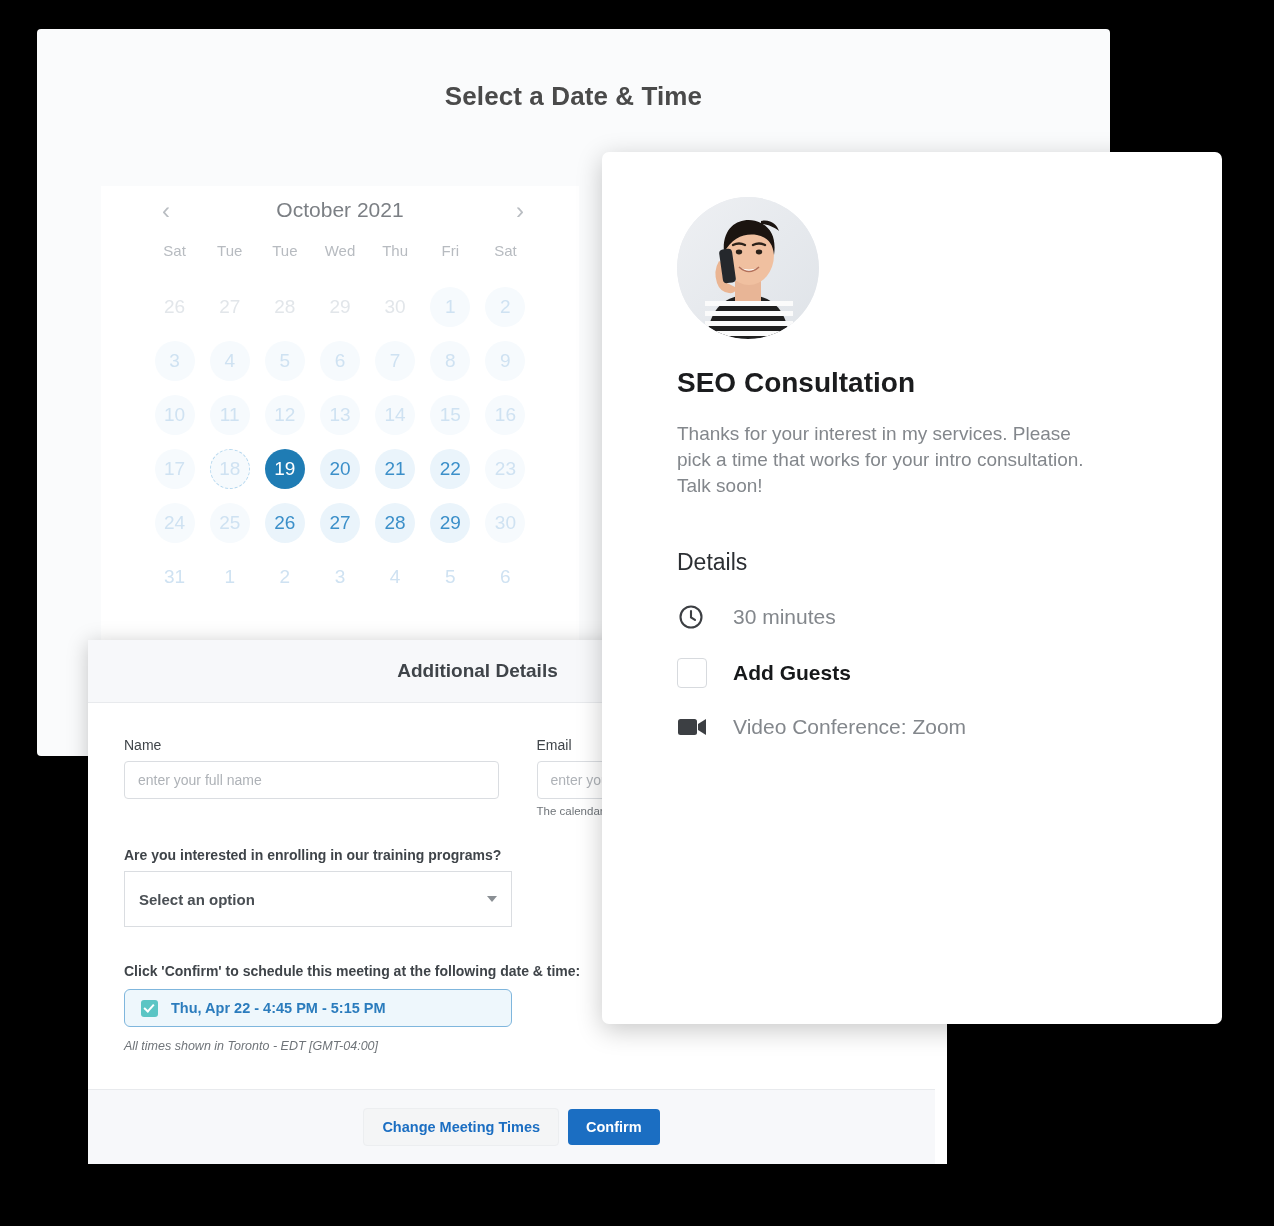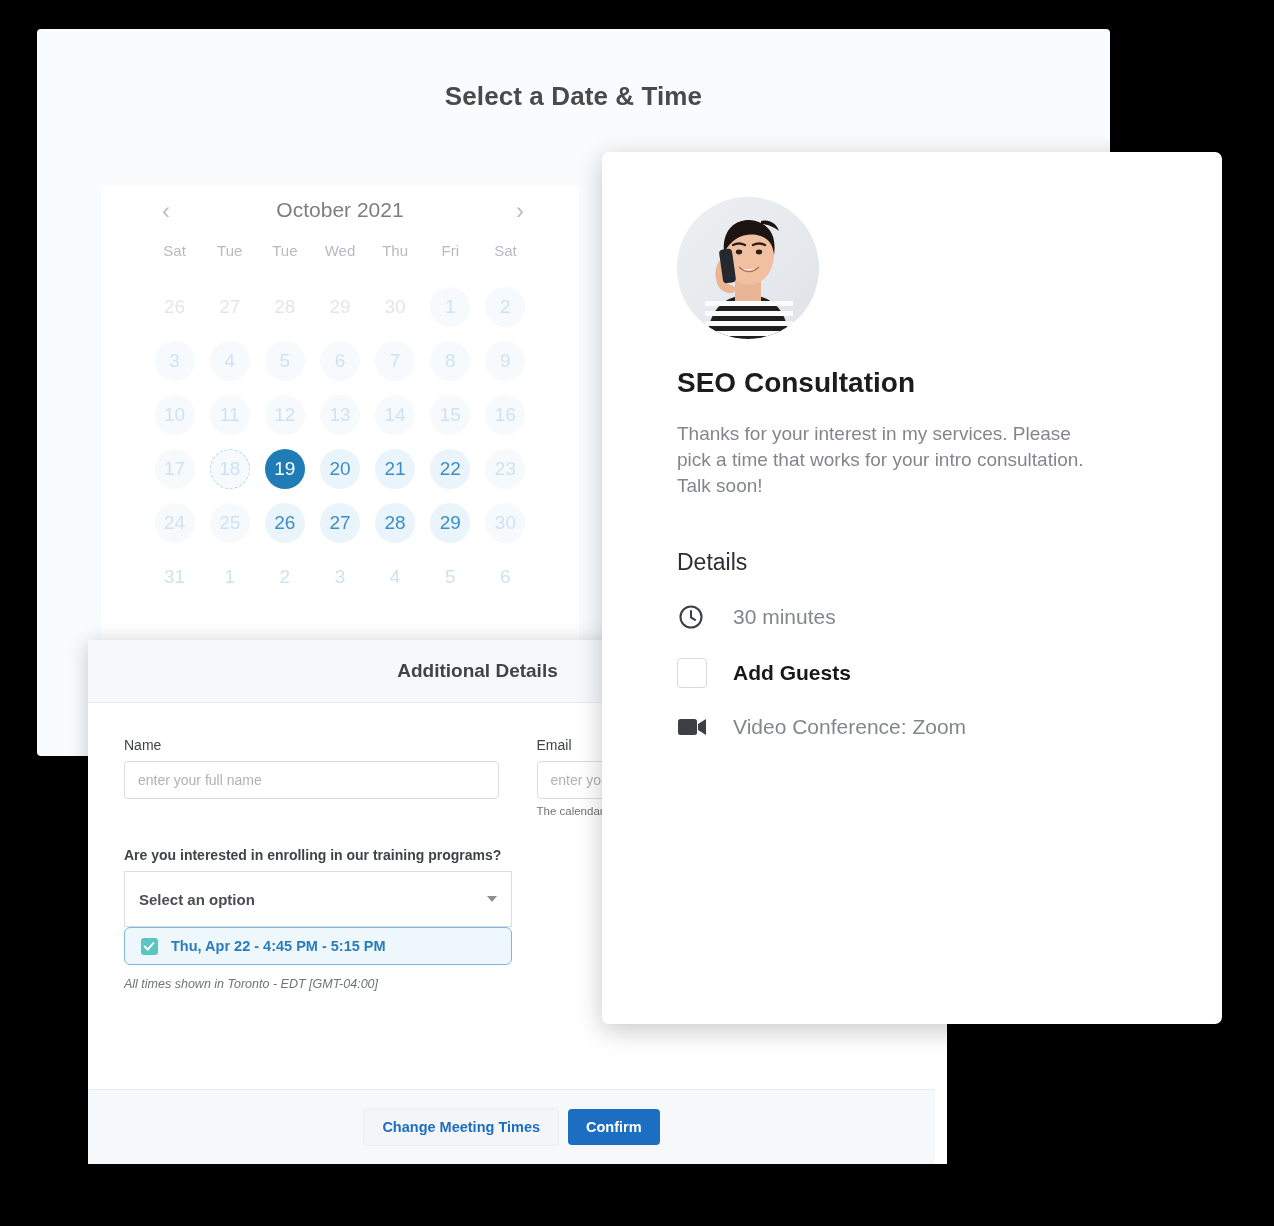--- a/index.html
+++ b/index.html
@@ -269,20 +269,21 @@
         <div class="field-help">The calendar i</div>
       </div>
     </div>
 
     <div class="q-label">Are you interested in enrolling in our training programs?</div>
     <div class="select">
       <span>Select an option</span>
       <span class="caret"></span>
     </div>
 
+    <div class="confirm-label">Click 'Confirm' to schedule this meeting at the following date &amp; time:</div>
 
     <div class="slot">
       <span class="slot-check"></span>
       <span class="slot-text">Thu, Apr 22 - 4:45 PM - 5:15 PM</span>
     </div>
 
     <div class="tz">All times shown in Toronto - EDT [GMT-04:00]</div>
   </div>
 
   <div class="details-foot">

